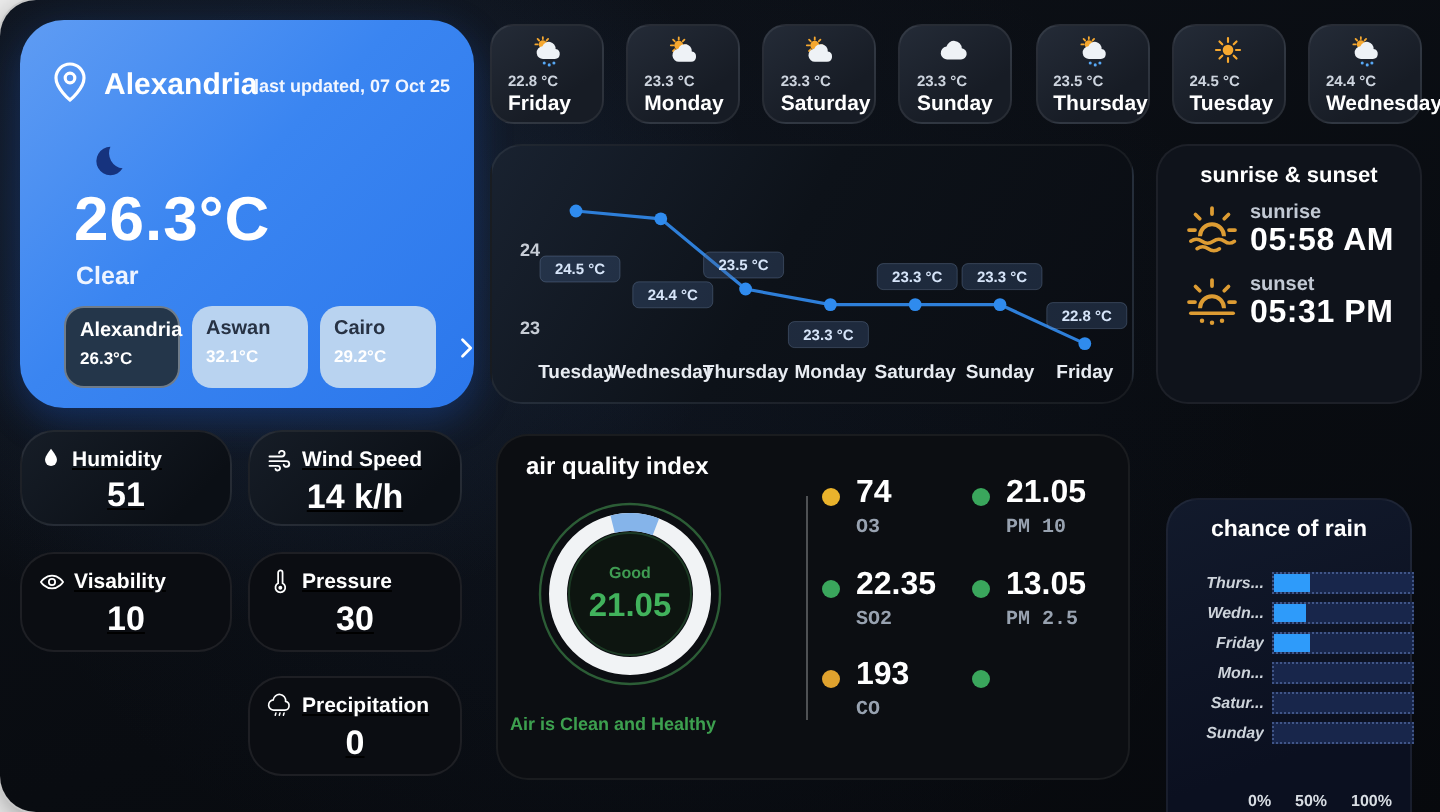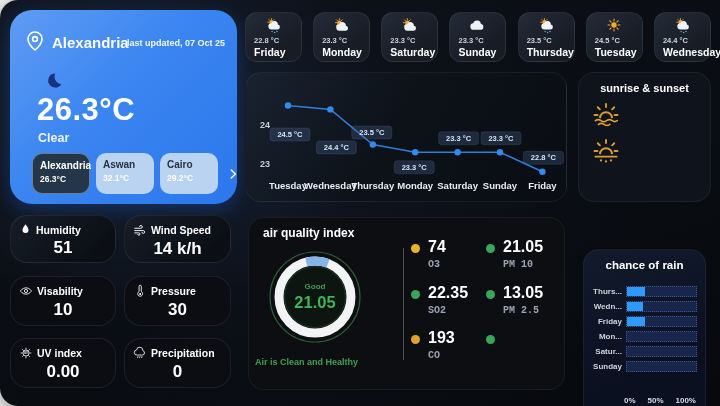--- a/index.html
+++ b/index.html
@@ -56,42 +56,42 @@
   
   .sun-card{left:578px;top:72px;width:133px;height:130px;background:#0f131b;}
   .sun-title{text-align:center;margin-top:9px;font-size:11px;font-weight:700;color:#fff;}
   .sun-row{display:flex;align-items:center;margin:6px 0 0 12px;}
   .sun-row .txt{margin-left:4px;}
   .sun-lbl{font-size:10px;color:#c2c9d4;font-weight:600;}
   .sun-time{font-size:16px;font-weight:800;color:#fff;letter-spacing:.3px;}
 
   
   .stat{border-radius:17px;border:1px solid rgba(255,255,255,.08);box-sizing:border-box;
-    background:linear-gradient(135deg,#161d27 0%,#0b0f15 80%);}
+    background:linear-gradient(135deg,#161d27 0%,#0b0f15 80%);text-decoration:underline;}
   .stat.dim{background:#0b0d12;}
   .stat .hd{display:flex;align-items:center;gap:4px;padding:7px 0 0 8px;}
   .stat .hd span{font-size:10.5px;font-weight:700;color:#fff;white-space:nowrap;}
   .stat .val{text-align:center;font-size:17px;font-weight:800;color:#fff;margin-top:2px;}
 
   
   .aq-card{left:248px;top:217px;width:317px;height:173px;background:#0c0e12;}
   .aq-title{position:absolute;left:14px;top:8px;font-size:12px;font-weight:700;color:#fff;}
   .gauge{position:absolute;left:20px;top:33px;}
   .aq-caption{position:absolute;left:6px;top:139px;font-size:9px;font-weight:700;color:#3da04f;}
   .aq-divider{position:absolute;left:154px;top:30px;width:1px;height:112px;background:rgba(255,255,255,.28);}
   .poll{position:absolute;display:flex;gap:8px;}
   .poll .dot{width:9px;height:9px;border-radius:50%;margin-top:6px;}
   .poll .pv{font-size:16px;font-weight:800;color:#fff;}
   .poll .pl{font-size:10px;color:#98a2b0;margin-top:3px;font-weight:600;font-family:Liberation Mono, monospace;}
 
   
   .rain-card{left:583px;top:217px;width:123px;height:173px;
     background:linear-gradient(160deg,#121a2c 0%,#0b1020 70%);margin-top:32px;}
   .rain-title{text-align:center;margin-top:9px;font-size:11.5px;font-weight:700;color:#fff;}
-  .rain-rows{position:absolute;left:8px;top:34px;}
+  .rain-rows{position:absolute;left:18px;top:34px;font-style:italic;}
   .rain-row{display:flex;align-items:center;height:15px;}
   .rain-lbl{width:30px;text-align:right;font-size:8px;color:#cdd3da;font-weight:600;white-space:nowrap;overflow:hidden;}
   .rain-track{width:71px;height:11px;margin-left:4px;background:#18264b;border:1px dotted rgba(125,155,225,.40);box-sizing:border-box;}
   .rain-fill{height:100%;background:#2e9bfa;}
   .rain-axis{position:absolute;left:40px;top:146px;width:72px;display:flex;justify-content:space-between;}
   .rain-axis span{font-size:8px;font-weight:700;color:#d8dde3;}
 </style>
 </head>
 <body>
 
@@ -303,25 +303,33 @@
         <text class="xtick" x="296.4" y="116">Friday</text>
       </svg>
   </section>
 
   <section class="sun-card card">
     <div class="sun-title">sunrise &amp; sunset</div>
     <div class="sun-row">
       <svg class="ic" width="30" height="30">
           <use href="#sym-sunrise"></use>
         </svg>
+      <div class="txt">
+        <div class="sun-lbl">sunrise</div>
+        <div class="sun-time">05:58 AM</div>
+      </div>
     </div>
     <div class="sun-row">
       <svg class="ic" width="30" height="30">
           <use href="#sym-sunset"></use>
         </svg>
+      <div class="txt">
+        <div class="sun-lbl">sunset</div>
+        <div class="sun-time">05:31 PM</div>
+      </div>
     </div>
   </section>
 
   <div class="stat abs" style="left:10px;top:215px;width:106px;height:48px">
     <div class="hd">
         <svg class="ic" width="13" height="13">
           <use href="#sym-drop"></use>
         </svg>
         <span>Humidity</span>
       </div>
@@ -346,29 +354,20 @@
     <div class="val">10</div>
   </div>
   <div class="stat dim abs" style="left:124px;top:276px;width:107px;height:50px">
     <div class="hd">
         <svg class="ic" width="14" height="14">
           <use href="#sym-thermo"></use>
         </svg>
         <span>Pressure</span>
       </div>
     <div class="val">30</div>
-  </div>
-  <div class="stat dim abs" style="left:10px;top:338px;width:106px;height:50px">
-    <div class="hd">
-        <svg class="ic" width="14" height="14">
-          <use href="#sym-uv"></use>
-        </svg>
-        <span>UV index</span>
-      </div>
-    <div class="val">0.00</div>
   </div>
   <div class="stat dim abs" style="left:124px;top:338px;width:107px;height:50px">
     <div class="hd">
         <svg class="ic" width="14" height="14">
           <use href="#sym-rain-cloud"></use>
         </svg>
         <span>Precipitation</span>
       </div>
     <div class="val">0</div>
   </div>

